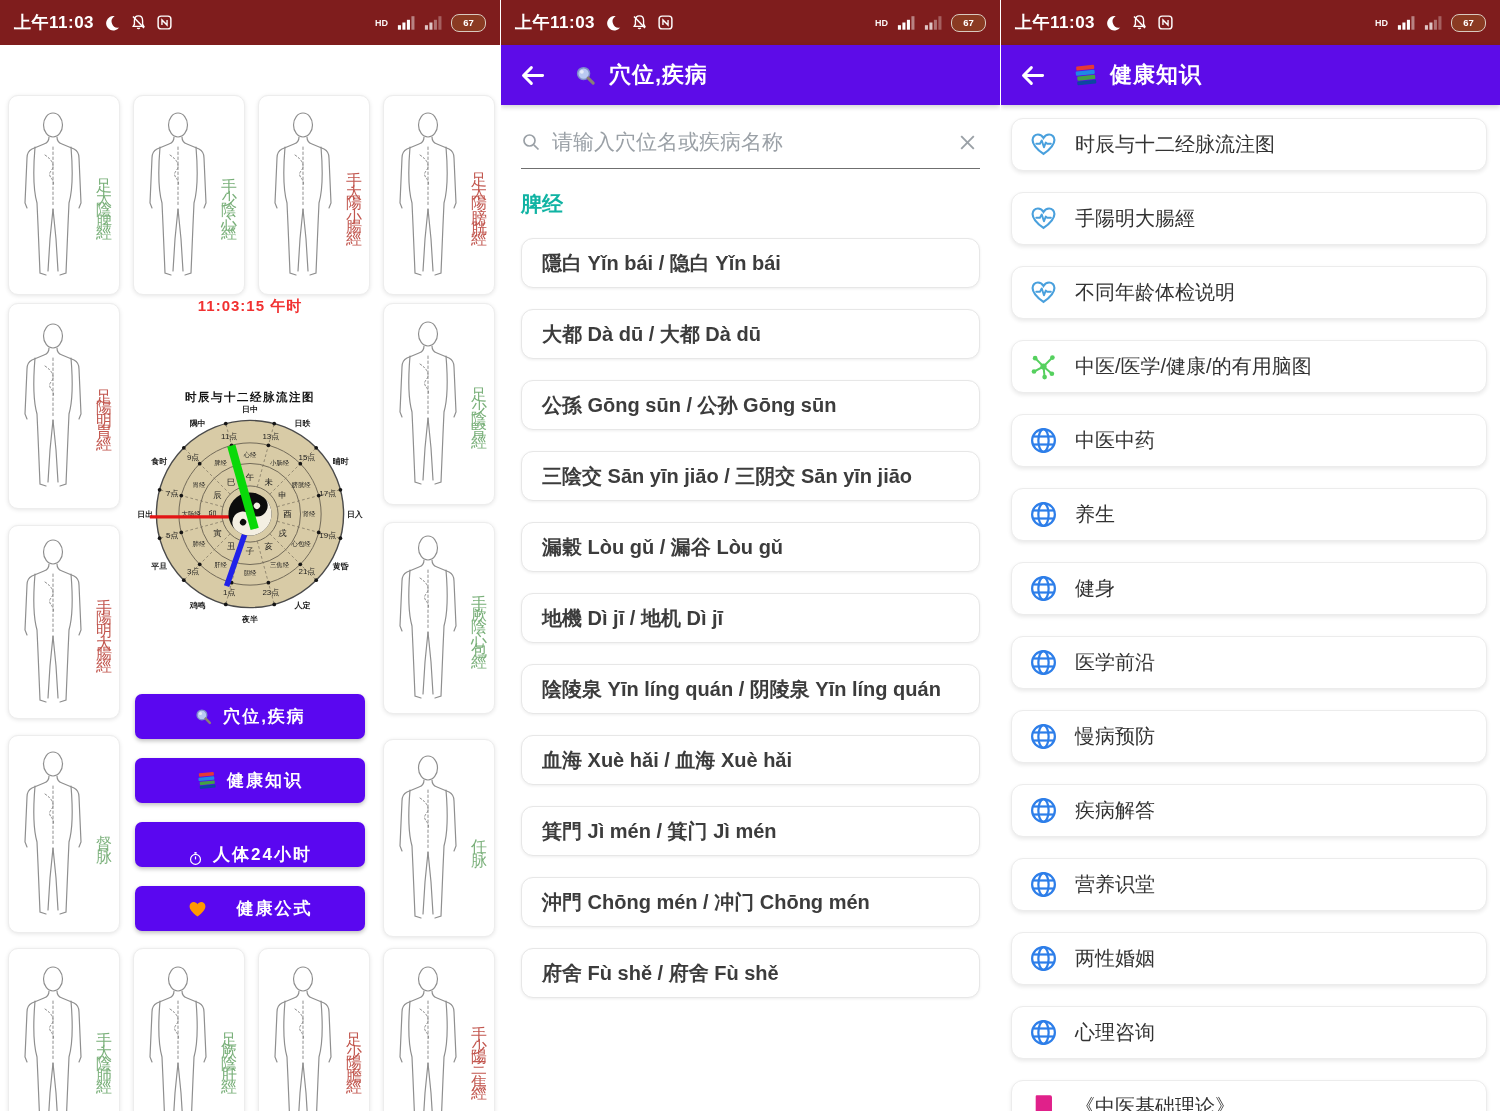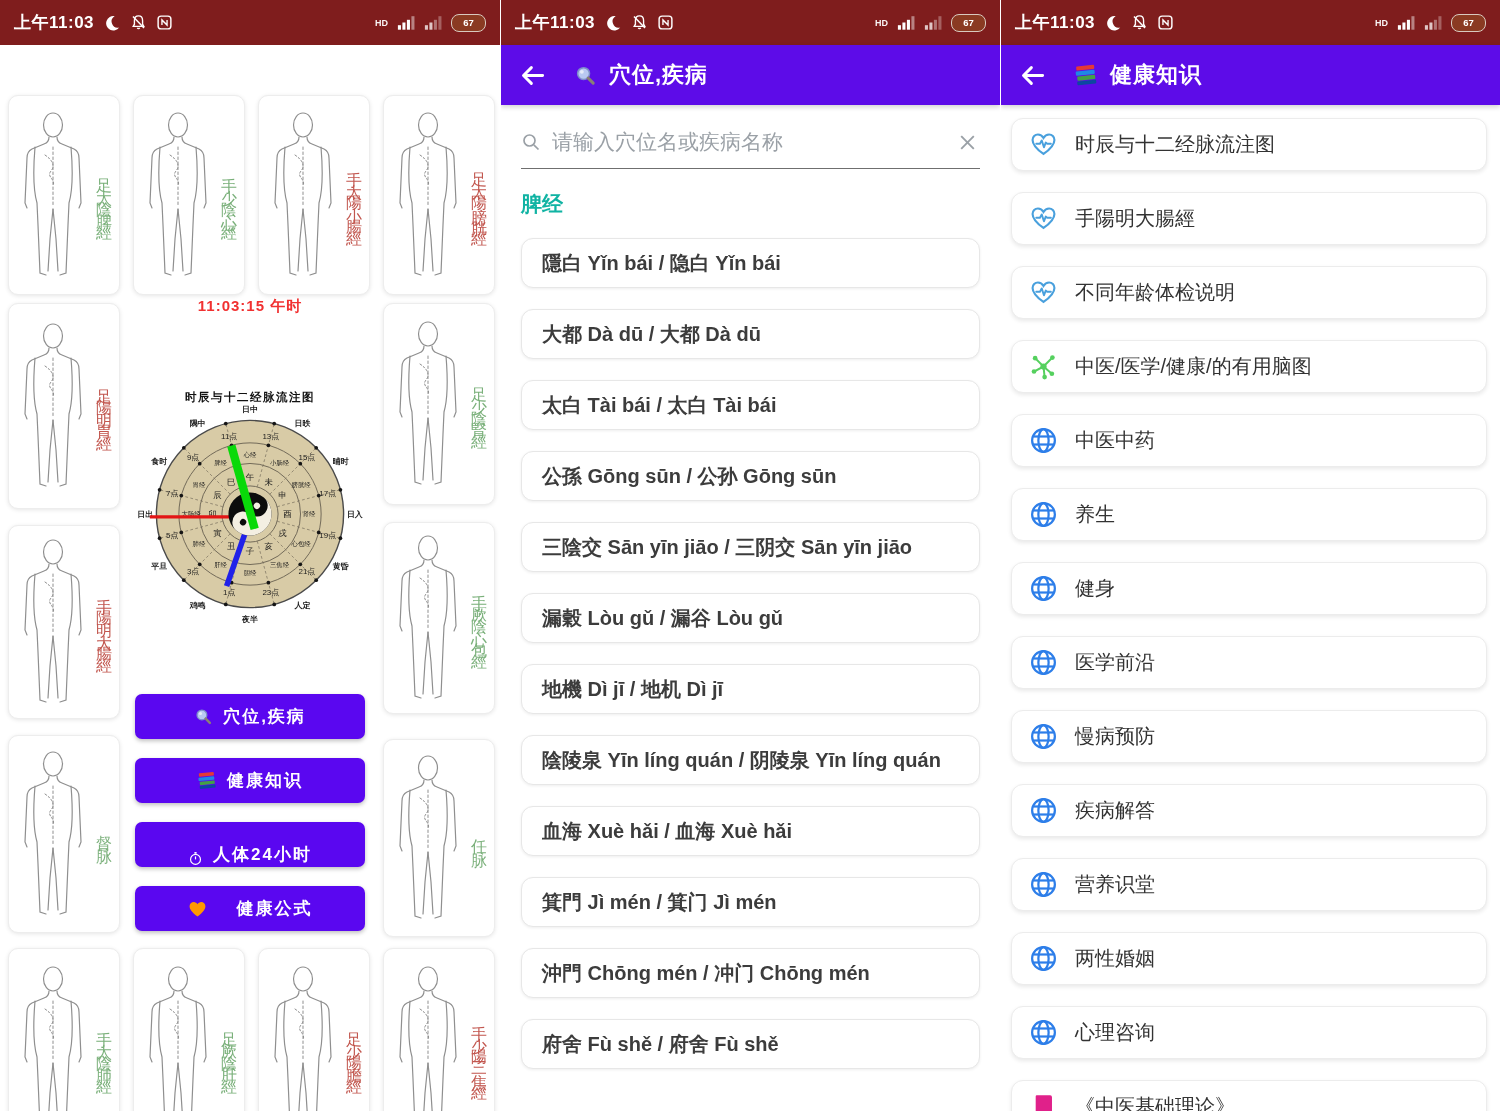--- a/index.html
+++ b/index.html
@@ -628,23 +628,20 @@
 
     <div class="category">脾经</div>
     <div class="results">
         <div class="result-item">
           <span>隱白 Yǐn bái / 隐白 Yǐn bái</span>
         </div>
         <div class="result-item">
           <span>大都 Dà dū / 大都 Dà dū</span>
         </div>
         <div class="result-item">
-          <span>太白 Tài bái / 太白 Tài bái</span>
-        </div>
-        <div class="result-item">
           <span>公孫 Gōng sūn / 公孙 Gōng sūn</span>
         </div>
         <div class="result-item">
           <span>三陰交 Sān yīn jiāo / 三阴交 Sān yīn jiāo</span>
         </div>
         <div class="result-item">
           <span>漏穀 Lòu gǔ / 漏谷 Lòu gǔ</span>
         </div>
         <div class="result-item">
           <span>地機 Dì jī / 地机 Dì jī</span>

